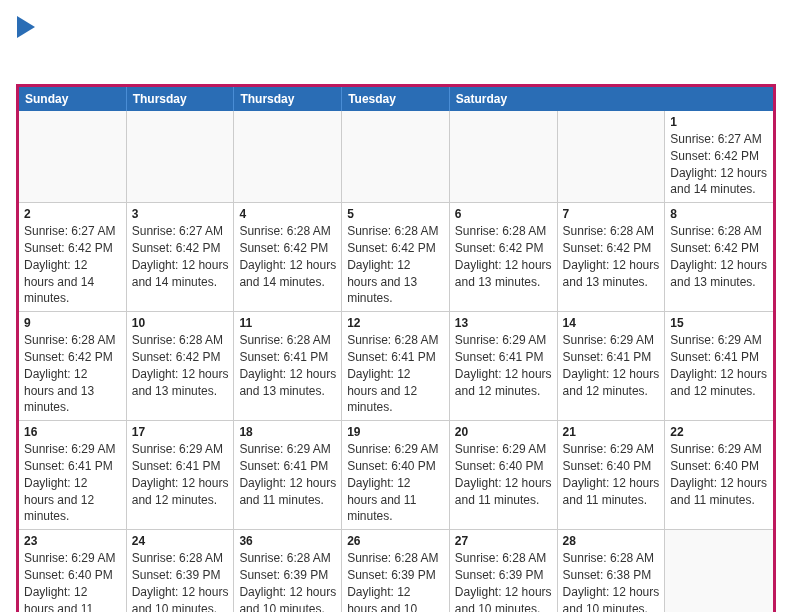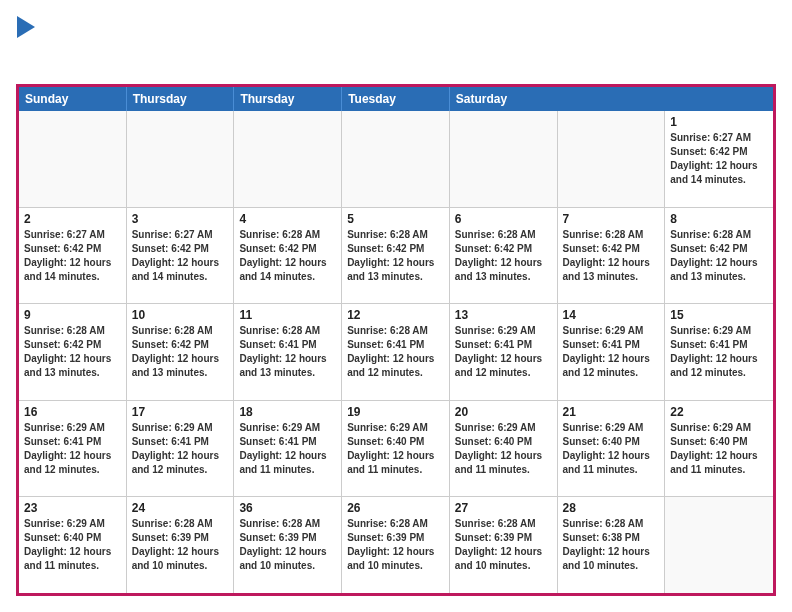--- a/index.html
+++ b/index.html
@@ -97,24 +97,23 @@
     .cal-cell:last-child { border-right: none; }
     .cal-cell.empty { background: #f9f9f9; }
     .day-num {
       font-size: 12px;
       font-weight: bold;
       color: #222;
       display: block;
       margin-bottom: 2px;
     }
     .cell-text {
-      font-size: 10px;
+      font-size: 12px;
       color: #333;
       line-height: 1.4;
-      font-weight: bold;
     }
   </style>
 </head>
 <body>
 
 <div class="page">
   <div class="header">
     <div class="logo">
       <div style="display:flex;flex-direction:column;align-items:flex-start;">
         <div style="display:flex;align-items:center;">

